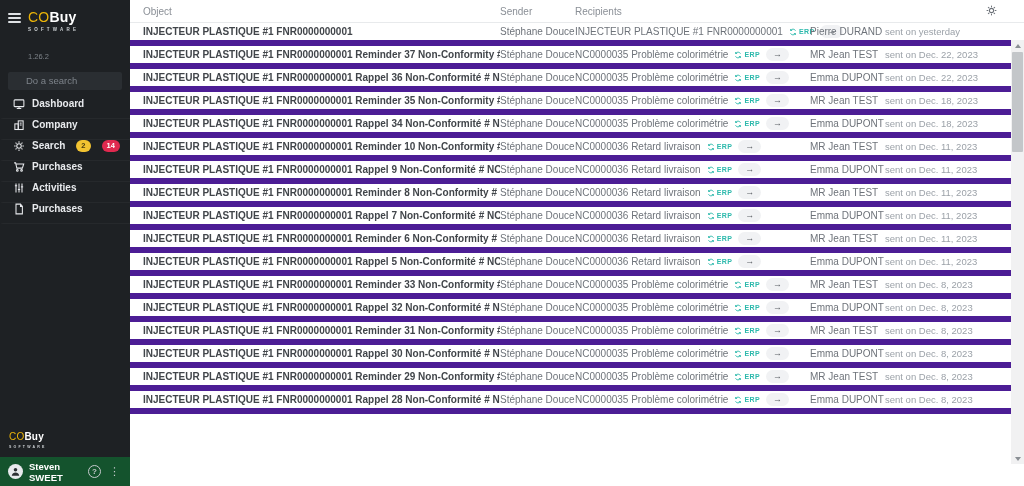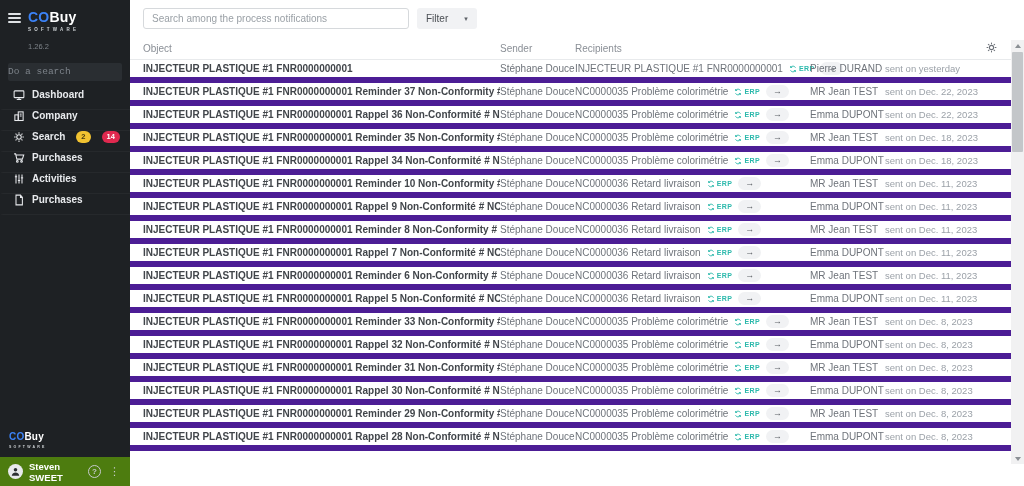--- a/index.html
+++ b/index.html
@@ -6,44 +6,44 @@
   html,body { width:1024px; height:486px; overflow:hidden; background:#fff;
               font-family:"Liberation Sans", sans-serif; }
 
   
   .sidebar { position:absolute; left:0; top:0; bottom:0; width:130px;
              background:#1e2124; color:#e8eaed; z-index:5; }
   .side-head { padding:9px 8px 2px; display:flex; gap:7px; align-items:flex-start; }
   .hamburger { margin-top:4px; cursor:pointer; }
   .hamburger span { display:block; width:13px; height:2px; background:#dfe2e5; margin-bottom:2px; border-radius:1px; }
   .logo-line { line-height:1; }
-  .logo-co { color:#3b82f6; font-weight:bold; font-size:14px; letter-spacing:.2px; }
+  .logo-co { color:#eab308; font-weight:normal; font-size:14px; letter-spacing:.2px; }
   .logo-buy { color:#fff; font-weight:bold; font-size:14px; letter-spacing:.2px; }
   .logo-sub { font-size:4.5px; letter-spacing:3.2px; color:#cfd3d6; margin-top:2px; font-weight:bold; }
-  .logo-ver { font-size:7.5px; color:#7e848a; margin-top:10px; }
+  .logo-ver { font-size:7.5px; color:#7e848a; margin-top:20px; }
   .side-search { margin:7px 8px 4px; }
   .side-search input { width:100%; height:18px; background:#2a2e32; border:none; border-radius:2px;
-                       color:#8a9097; font-size:9.5px; padding:0 0; font-family:Liberation Mono, monospace; }
+                       color:#8a9097; font-size:9.5px; padding:0 18px; font-family:Liberation Sans, sans-serif; }
   .side-search input::placeholder { color:#7d838a; }
   .nav { margin-top:8px; }
   .nav-item { height:21px; display:flex; align-items:flex-start; gap:7px; padding-left:9px;
               font-size:10px; font-weight:bold; border-left:3px solid transparent;
               border-bottom:1px solid rgba(255,255,255,0.04); cursor:pointer; }
   .nav-item.active { background:#2e4b2e; border-left-color:#4caf50; }
   .nav-icon { width:13px; height:13px; display:flex; align-items:center; justify-content:center; color:#e8eaed; flex:0 0 13px; }
   .nav-icon svg { width:12px; height:12px; }
   .badge { height:12px; border-radius:7px; padding:0 5px; font-size:7.5px; font-weight:bold;
            display:inline-flex; align-items:center; margin-left:4px; }
   .badge-yellow { background:#f2c331; color:#4a3d10; }
   .badge-red { background:#e0294f; color:#fff; }
   .side-bottom { position:absolute; left:0; right:0; bottom:0; }
   .side-logo-small { padding:6px 9px 8px; }
   .side-logo-small .logo-co, .side-logo-small .logo-buy { font-size:10px; }
   .side-logo-small .logo-sub { font-size:3.5px; letter-spacing:2.2px; }
-  .side-footer { height:29px; background:#4d7c0f; display:flex; align-items:center; padding:0 8px; gap:6px; }
+  .side-footer { height:29px; background:#14532d; display:flex; align-items:center; padding:0 8px; gap:6px; }
   .avatar { width:15px; height:15px; border-radius:50%; background:#e8eaed; display:flex; align-items:center; justify-content:center; }
   .avatar svg { width:11px; height:11px; }
   .user-name { font-size:9.5px; font-weight:bold; color:#fff; flex:1; }
   .help-icon { width:13px; height:13px; border-radius:50%; border:1px solid #c6cacd; color:#c6cacd;
                font-size:8px; display:flex; align-items:center; justify-content:center; font-weight:bold; cursor:pointer; }
   .kebab-icon { color:#c6cacd; font-size:11px; letter-spacing:0; line-height:1; cursor:pointer; padding:0 2px; }
 
   
   .main { position:absolute; left:130px; top:0; right:0; bottom:0; background:#fff; }
   .topbar { height:37px; display:flex; align-items:center; padding-left:13px; gap:8px; }
@@ -200,27 +200,20 @@
           </svg>
       </span>
       <span class="user-name">Steven SWEET</span>
       <span class="help-icon">?</span>
       <span class="kebab-icon">⋮</span>
     </div>
   </div>
 </div>
 
 <div class="main">
-  <div class="topbar">
-    <input type="text" class="proc-search" placeholder="Search among the process notifications" style="">
-    <button class="filter-btn">
-      <span>Filter</span>
-      <span class="caret">▾</span>
-    </button>
-  </div>
 
   <div class="table-header">
     <div class="col-object">Object</div>
     <div class="col-sender">Sender</div>
     <div class="col-recipient">Recipients</div>
     <span class="header-gear">
       <svg viewBox="0 0 16 16" fill="none" stroke="currentColor" stroke-width="1.3">
           <circle cx="8" cy="8" r="2.6"></circle>
           <line x1="8" y1="2" x2="8" y2="4"></line>
           <line x1="8" y1="12" x2="8" y2="14"></line>

